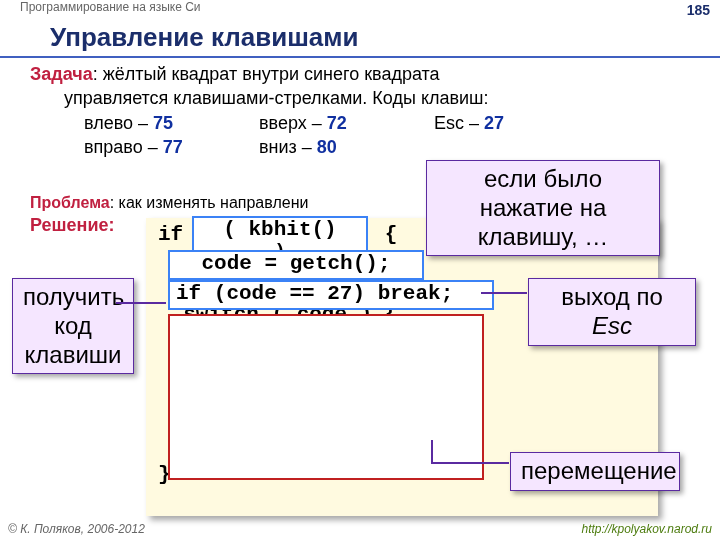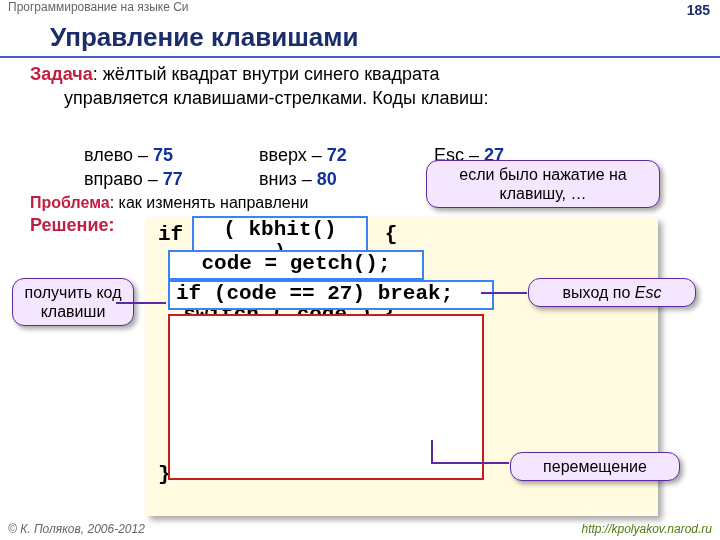--- a/index.html
+++ b/index.html
@@ -6,21 +6,21 @@
     margin: 0;
     width: 720px;
     height: 540px;
     background: #fff;
     font-family: Arial, Helvetica, sans-serif;
     position: relative;
     overflow: hidden;
   }
   .header-bar {
     position: absolute;
-    top: 0; left: 0; right: 0;
+    top: 0; left: 12px; right: 0;
     height: 20px;
     padding: 0 8px;
     font-size: 12px;
     color: #666;
   }
   .header-bar .page-num {
     position: absolute;
     right: 10px;
     top: 2px;
     color: #1b2e6b;
@@ -143,22 +143,22 @@
     height: 162px;
     border: 2px solid #c02020;
     background: #fff;
   }
 
   
   .callout {
     position: absolute;
     background: #f5e6ff;
     border: 1.5px solid #5a2aa0;
-    border-radius: 12px;
-    font-size: 16px;
+    border-radius: 0;
+    font-size: 24px;
     color: #000;
     padding: 4px 10px;
     text-align: center;
     box-shadow: 3px 3px 5px rgba(0,0,0,.35);
     line-height: 1.2;
   }
   .co-press { top: 160px; left: 426px; width: 212px; }
   .co-getkey { top: 278px; left: 12px; width: 100px; }
   .co-esc   { top: 278px; left: 528px; width: 146px; font-style: normal;}
   .co-esc i { font-style: italic; }
@@ -191,21 +191,21 @@
 
 <div class="title">Управление клавишами</div>
 <div class="title-underline"></div>
 
 <div class="task-block">
   <div>
     <span class="hdg">Задача</span><span>: жёлтый квадрат внутри синего квадрата</span>
   </div>
   <div class="indent1">управляется клавишами-стрелками. Коды клавиш:</div>
   <div style="padding-left:54px;">
-    <span class="indent2" style="width:170px;margin-top:32px;">
+    <span class="indent2" style="width:170px;">
       <span>влево –</span>
       <span class="blue-num">75</span>
     </span>
     <span class="indent2" style="width:170px;">
       <span>вверх –</span>
       <span class="blue-num">72</span>
     </span>
     <span class="indent2">
       <span>Esc –</span>
       <span class="blue-num">27</span>

